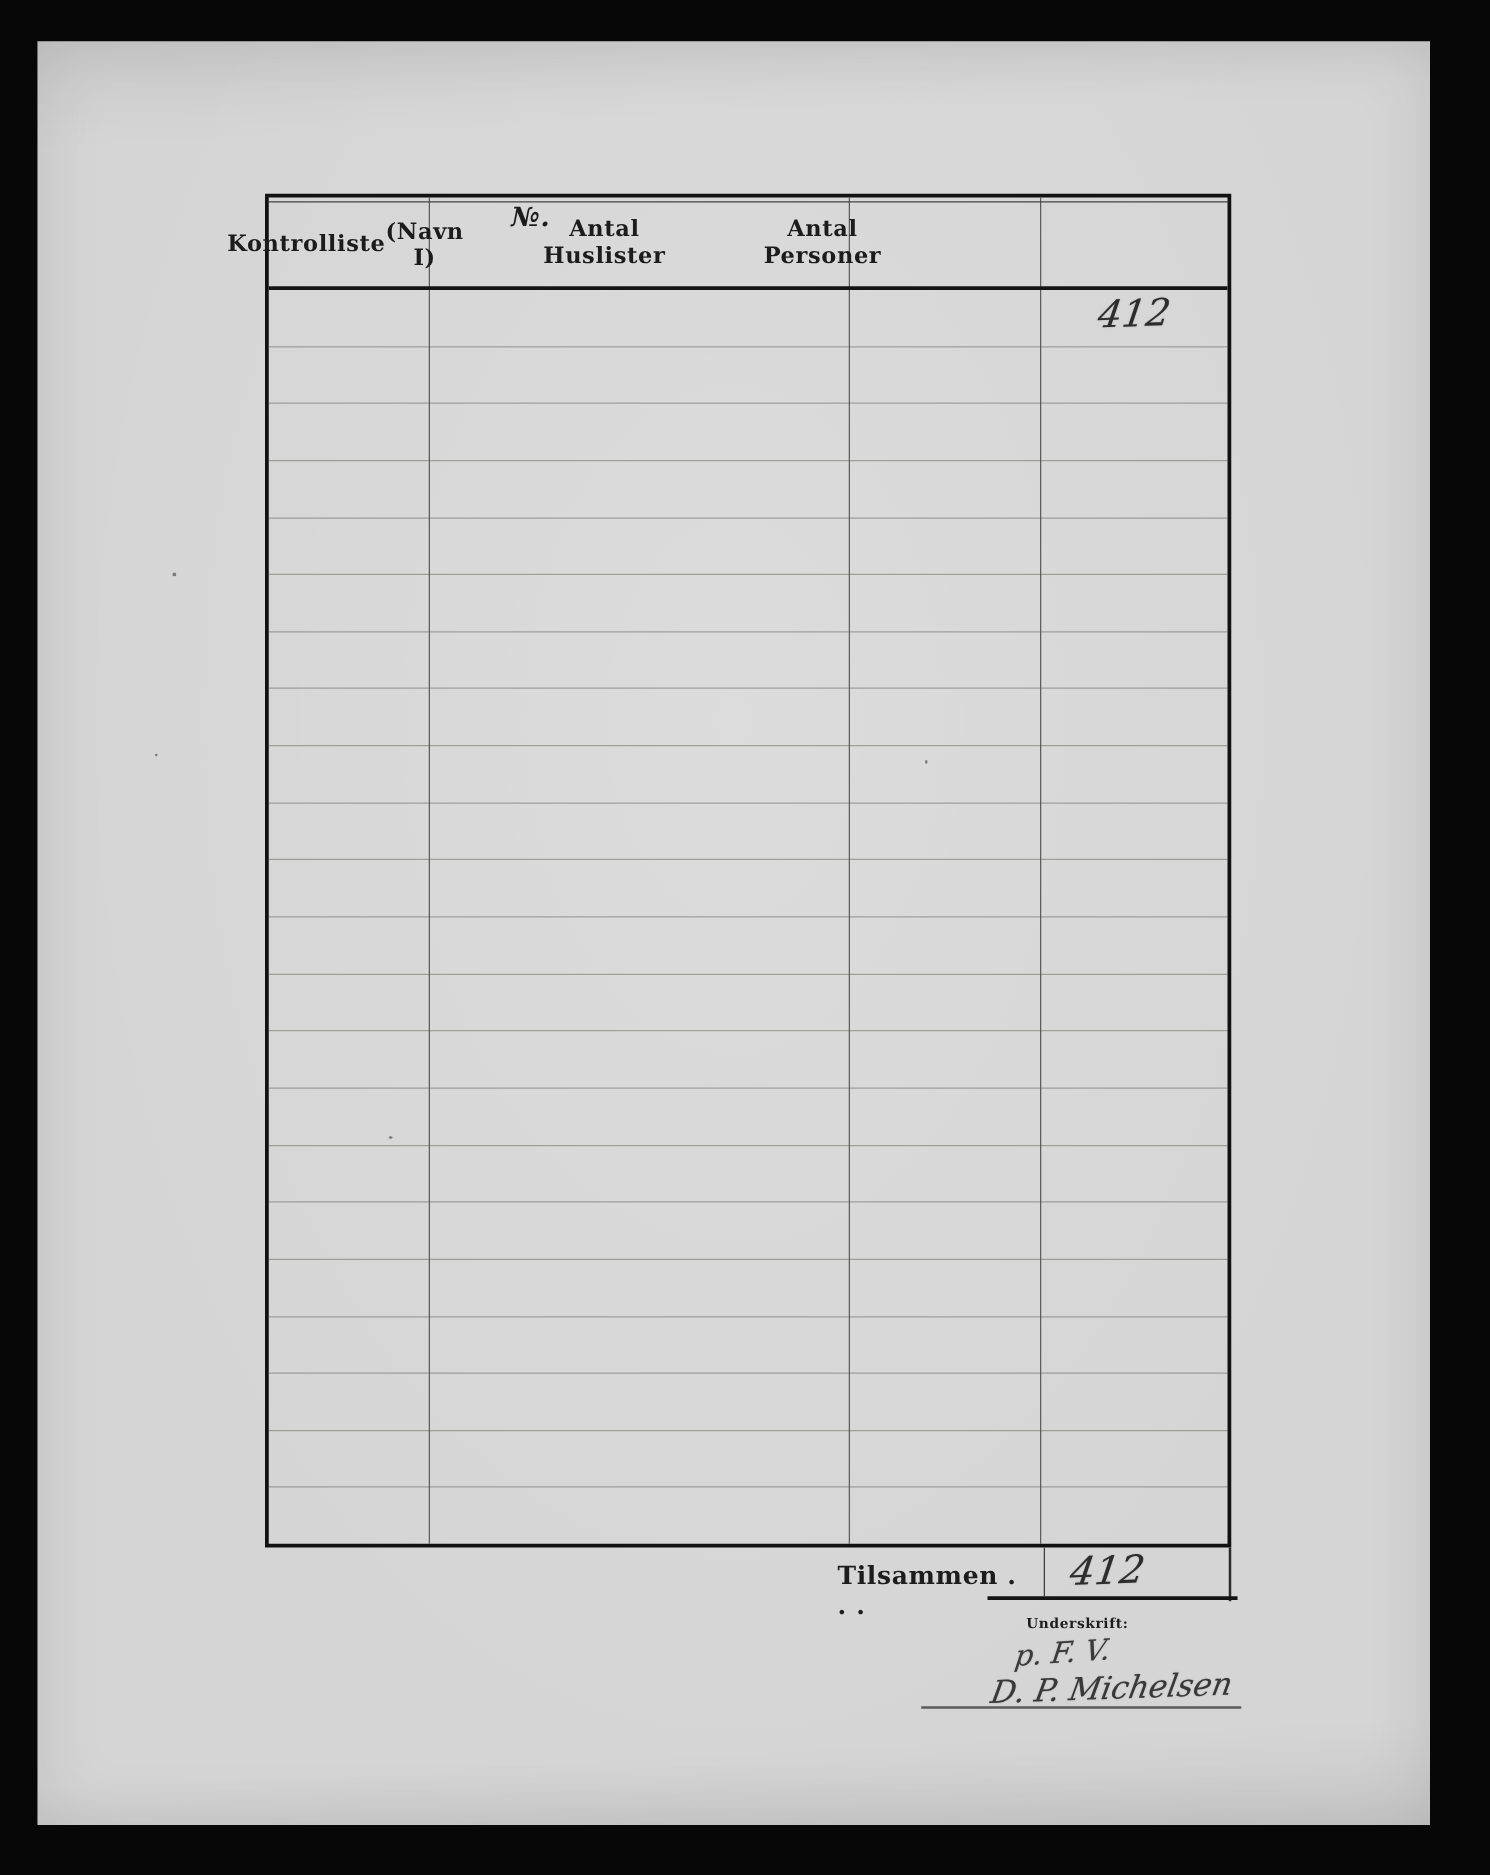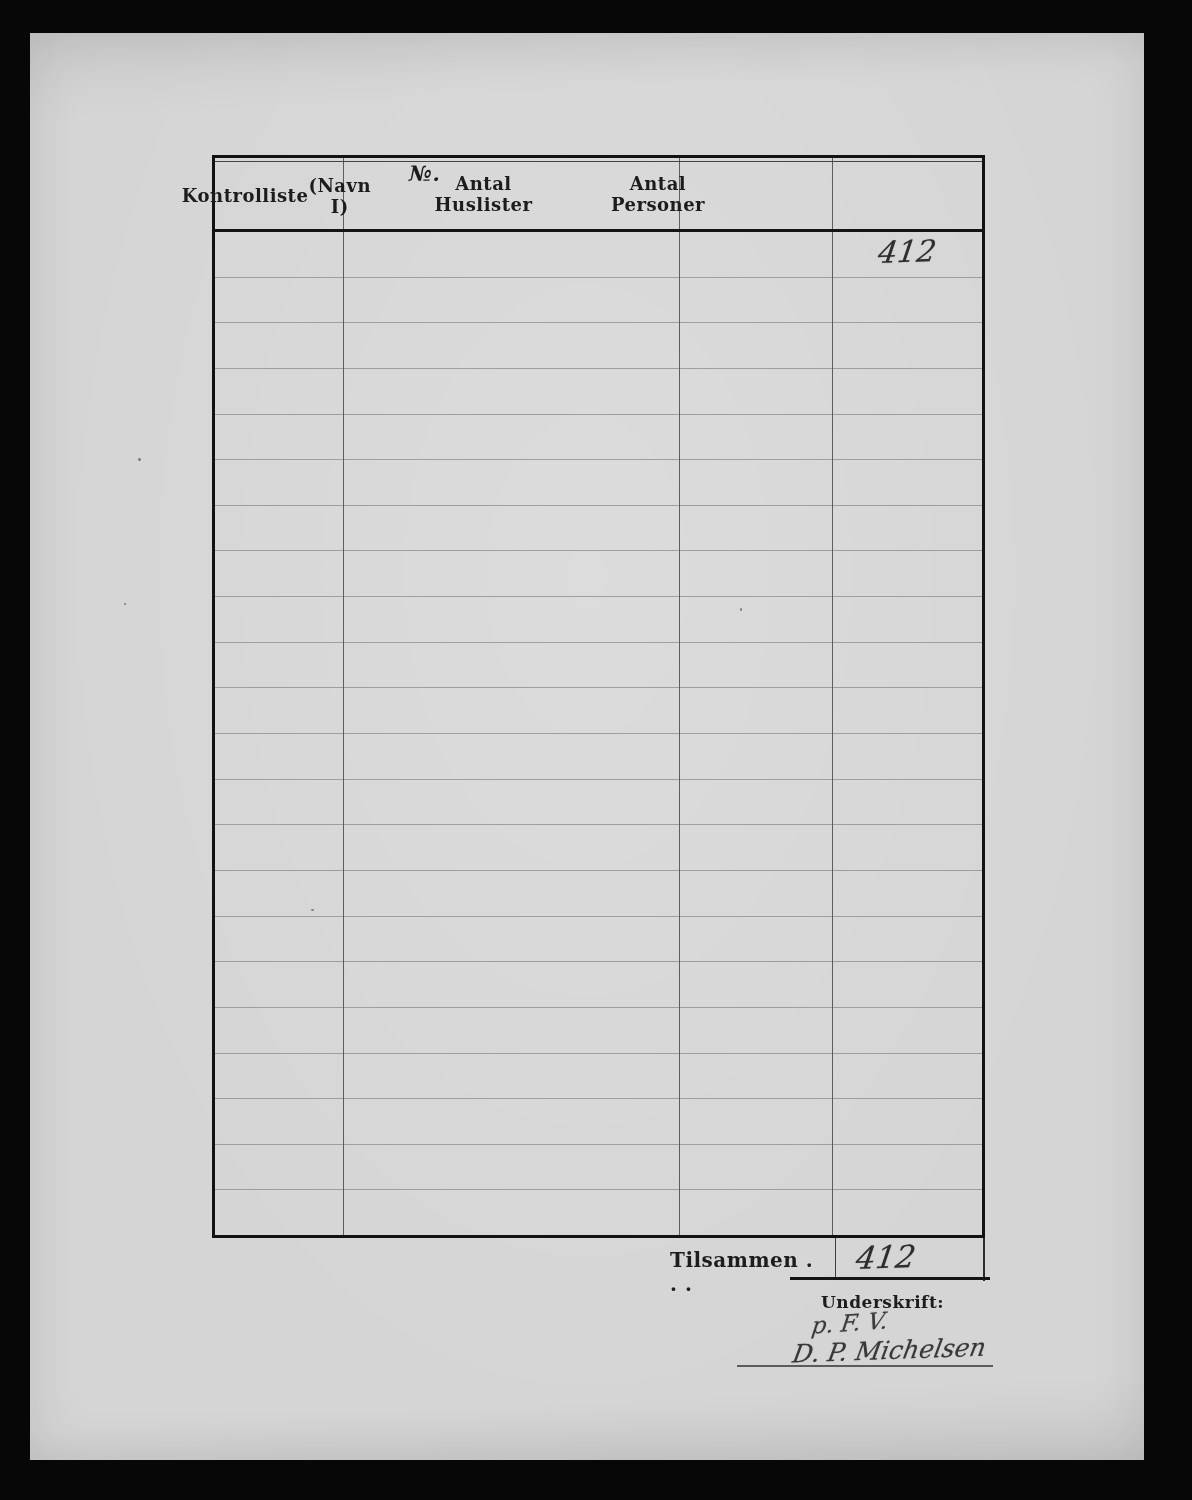--- a/index.html
+++ b/index.html
@@ -80,21 +80,21 @@
   }
   .total-value{
     position:absolute;left:781px;top:1206px;width:150px;
     text-align:center;font-size:31px;
     transform:skewX(-10deg) rotate(-2deg);
   }
   .total-underline{position:absolute;left:760px;top:1244px;width:200px;height:3px;background:#141414;}
 
   .sig-heading{
     position:absolute;left:791px;top:1259px;
-    font-weight:bold;font-size:17px;color:#1d1d1d;letter-spacing:0.5px;
+    font-weight:bold;font-size:11px;color:#1d1d1d;letter-spacing:0.5px;
   }
   .sig1{
     position:absolute;left:760px;top:1277px;width:120px;text-align:center;
     font-size:23px;transform:rotate(-4deg) skewX(-12deg);color:#3a3a3a;
   }
   .sig2{
     position:absolute;left:752px;top:1303px;width:215px;text-align:center;
     font-size:25px;transform:rotate(-2deg) skewX(-12deg);color:#383838;
     white-space:nowrap;
   }

